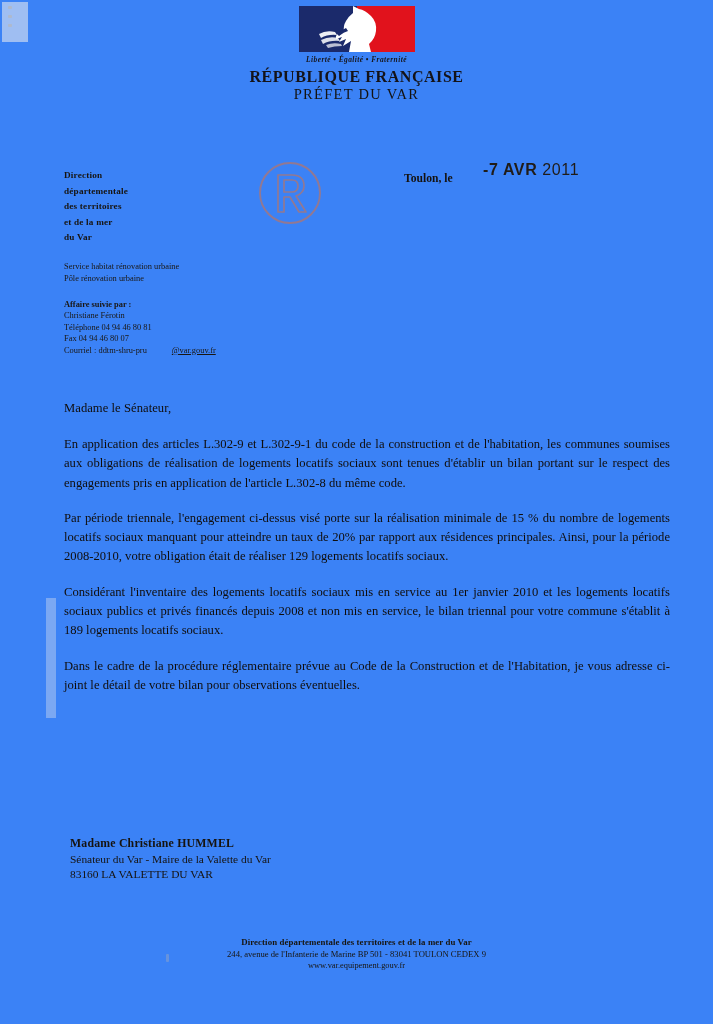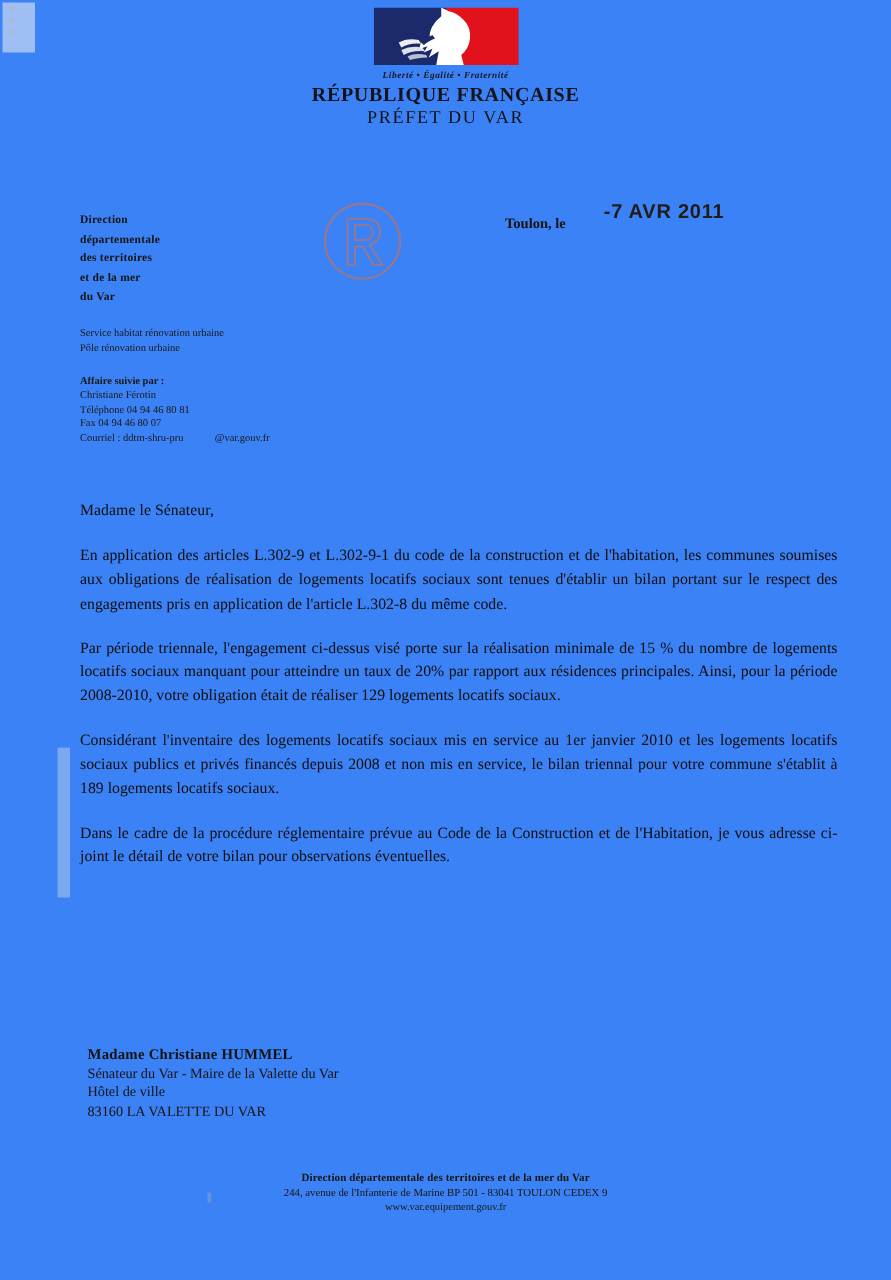--- a/index.html
+++ b/index.html
@@ -99,20 +99,21 @@
     top: 299px;
     font-family: "Liberation Serif", "DejaVu Serif", serif;
     font-size: 8.4px;
     line-height: 11.4px;
     color: #1a1713;
   }
   .affaire-block .lbl {
     font-weight: bold;
   }
   .mail-link {
+    text-decoration: underline;
     color: #1a1713;
     padding-left: 25px;
   }
 
   
   .stamp-r {
     position: absolute;
     left: 256px;
     top: 160px;
     width: 68px;
@@ -138,21 +139,21 @@
     left: 483px;
     top: 161px;
     font-family: "Liberation Sans", "DejaVu Sans", sans-serif;
     font-size: 16px;
     font-weight: bold;
     letter-spacing: .6px;
     color: #201c18;
     white-space: nowrap;
   }
   .date-stamp .yr {
-    font-weight: bold;
+    font-weight: normal;
   }
 
   
   .body-wrap {
     position: absolute;
     left: 64px;
     top: 400px;
     width: 606px;
   }
   .salutation {
@@ -282,21 +283,20 @@
     <div class="salutation">Madame le Sénateur,</div>
     <p class="para">En application des articles L.302-9 et L.302-9-1 du code de la construction et de l'habitation, les communes soumises aux obligations de réalisation de logements locatifs sociaux sont tenues d'établir un bilan portant sur le respect des engagements pris en application de l'article L.302-8 du même code.</p>
     <p class="para">Par période triennale, l'engagement ci-dessus visé porte sur la réalisation minimale de 15 % du nombre de logements locatifs sociaux manquant pour atteindre un taux de 20% par rapport aux résidences principales. Ainsi, pour la période 2008-2010, votre obligation était de réaliser 129 logements locatifs sociaux.</p>
     <p class="para">Considérant l'inventaire des logements locatifs sociaux mis en service au 1er janvier 2010 et les logements locatifs sociaux publics et privés financés depuis 2008 et non mis en service, le bilan triennal pour votre commune s'établit à 189 logements locatifs sociaux.</p>
     <p class="para">Dans le cadre de la procédure réglementaire prévue au Code de la Construction et de l'Habitation, je vous adresse ci-joint le détail de votre bilan pour observations éventuelles.</p>
   </div>
 
   <div class="recipient">
     <div class="nm">Madame Christiane HUMMEL</div>
     <div>Sénateur du Var - Maire de la Valette du Var</div>
-    <div>Hôtel de ville</div>
     <div>83160 LA VALETTE DU VAR</div>
   </div>
 
   <div class="footer">
     <div class="f-title">Direction départementale des territoires et de la mer du Var</div>
     <div class="f-line">244, avenue de l'Infanterie de Marine BP 501 - 83041 TOULON CEDEX 9</div>
     <div class="f-url">www.var.equipement.gouv.fr</div>
   </div>
 
 </div>

